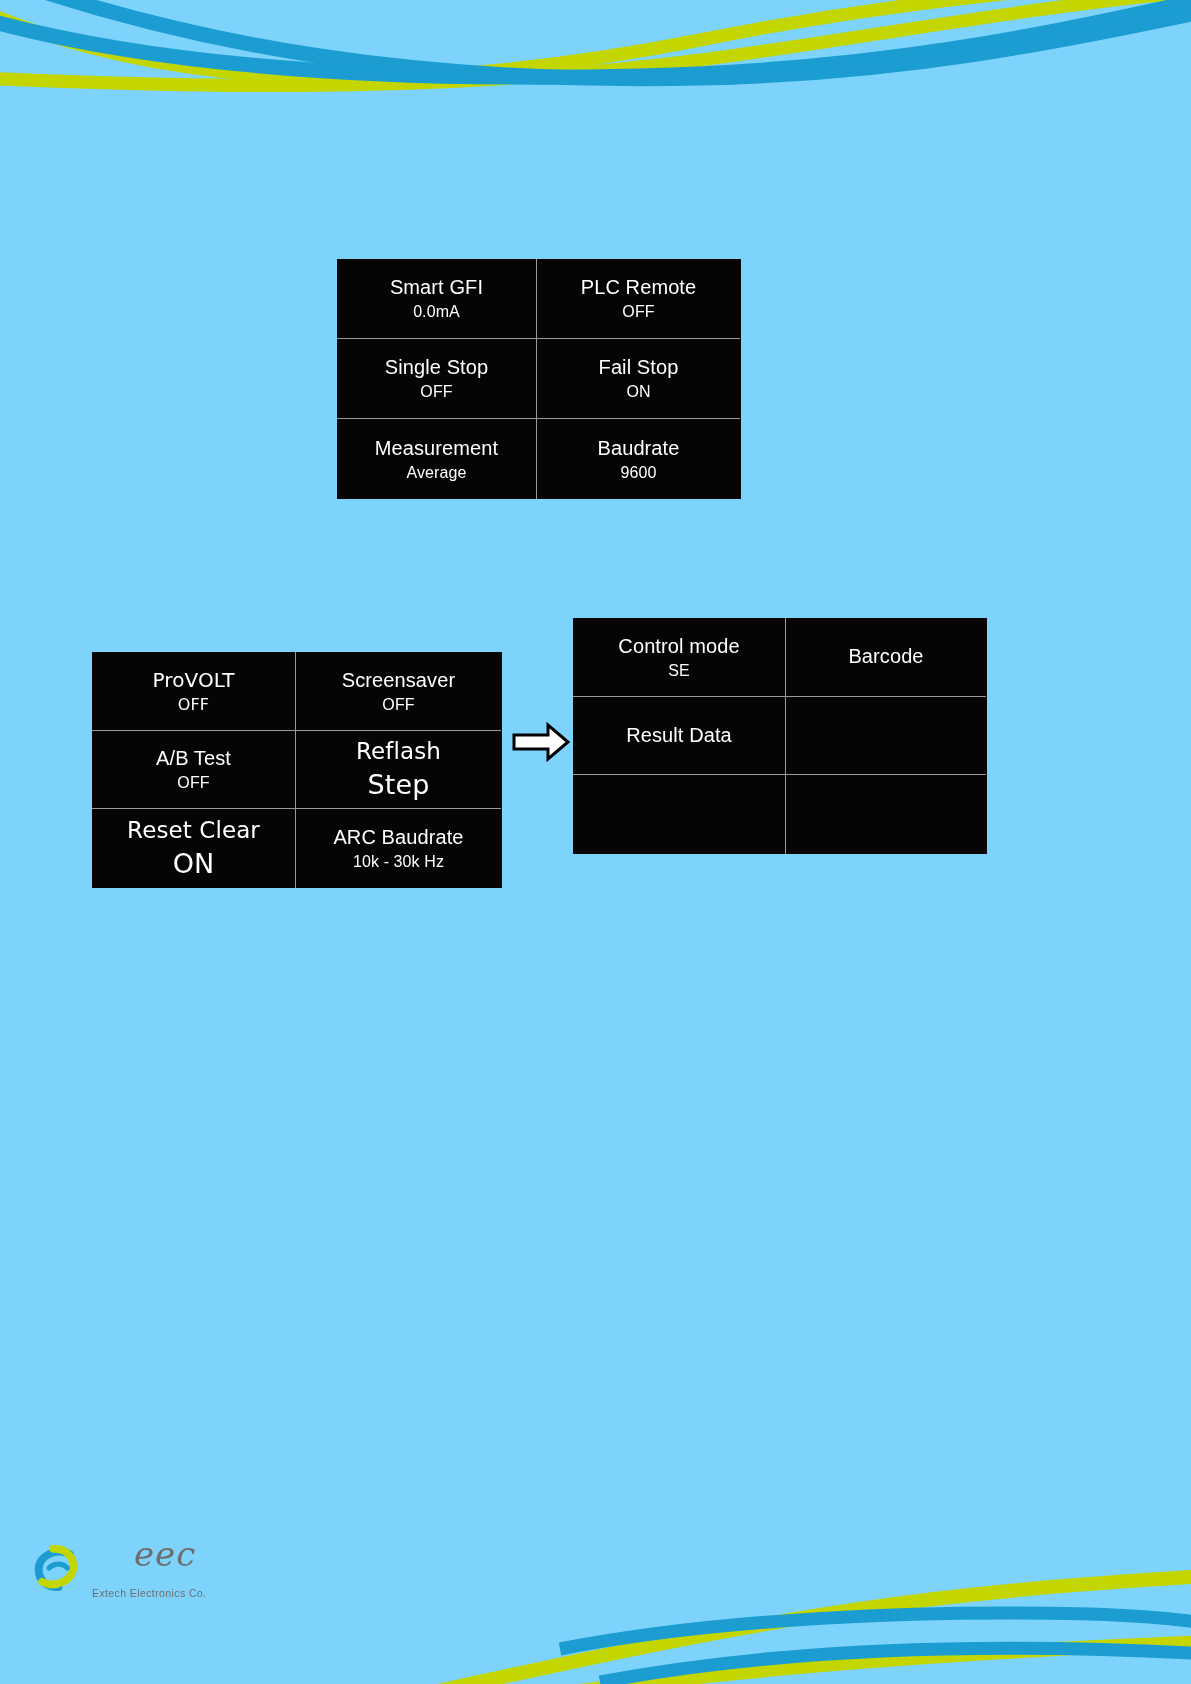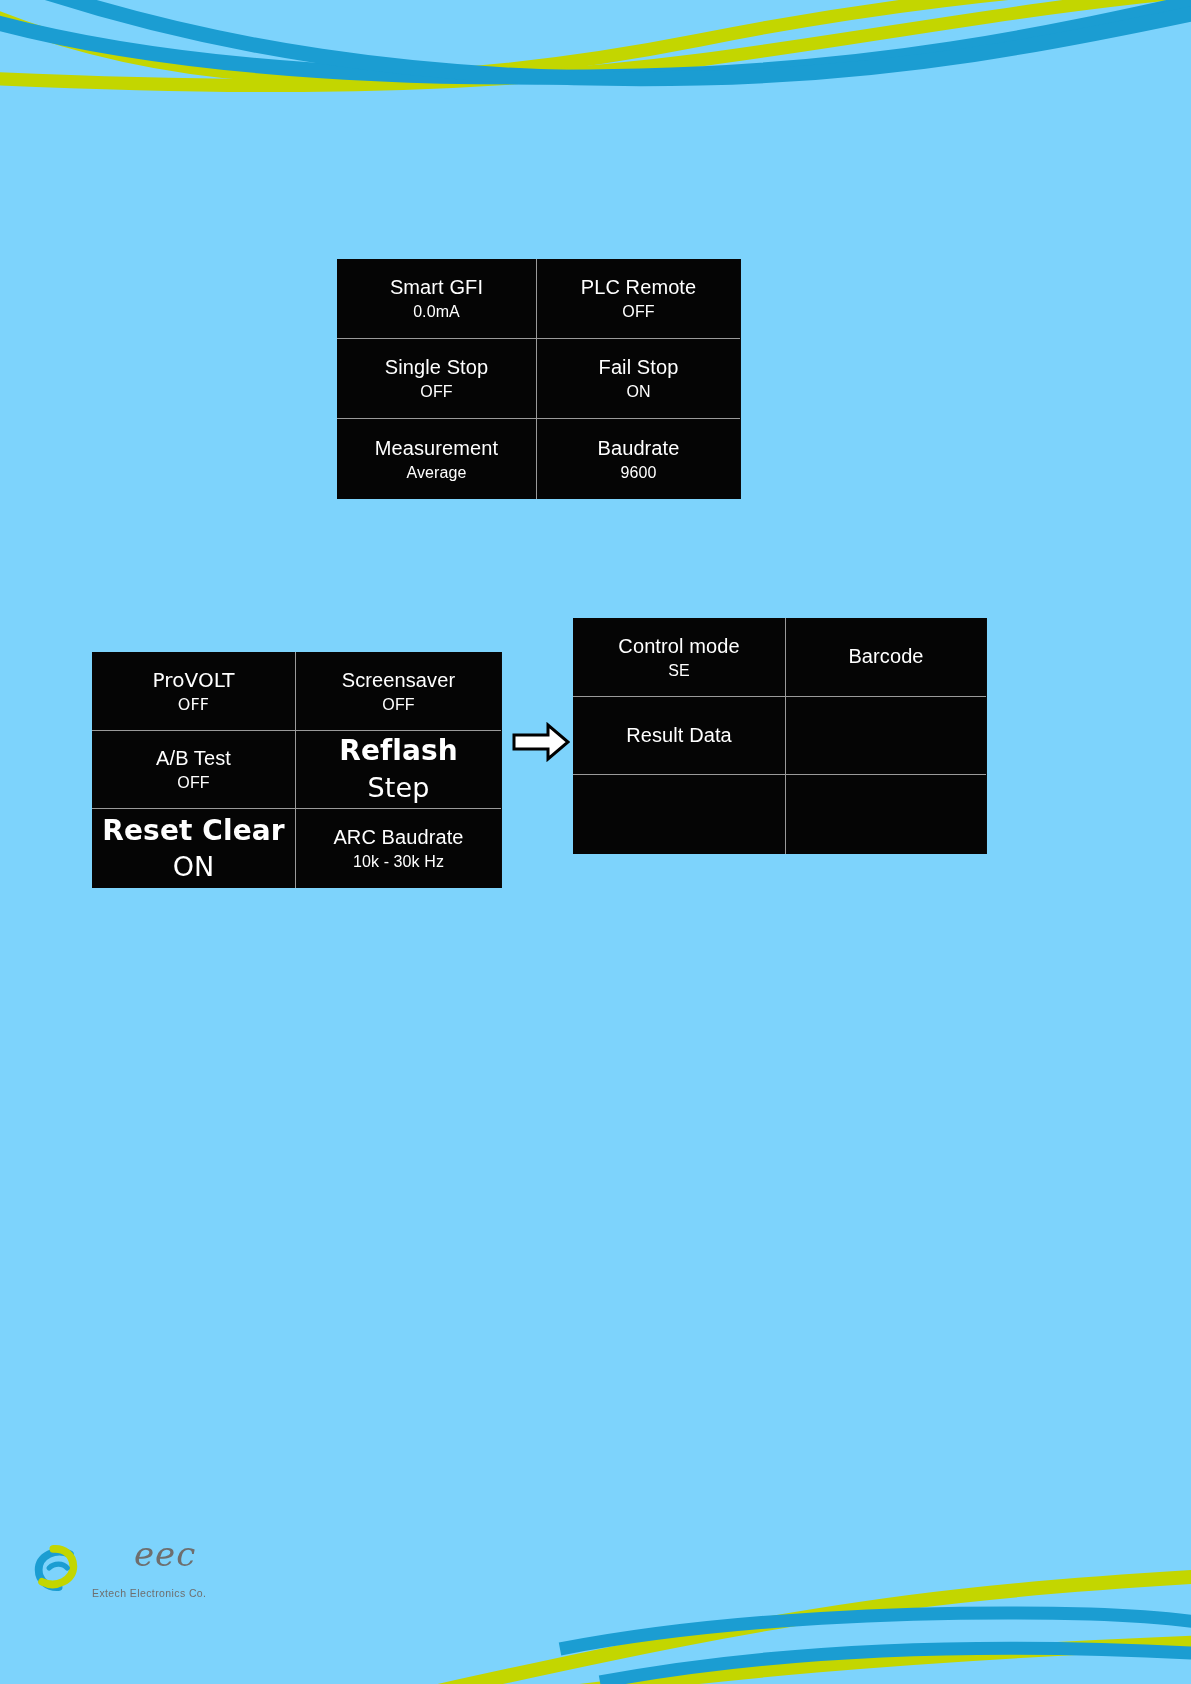--- a/index.html
+++ b/index.html
@@ -64,21 +64,21 @@
   .cell-title {
     font-size: 20px;
     letter-spacing: 0.1px;
     white-space: nowrap;
   }
   .cell-value {
     font-size: 16px;
     letter-spacing: 0.1px;
     white-space: nowrap;
   }
-  .big .cell-title { font-size: 28px; font-weight: bold; }
+  .big .cell-title { font-size: 23px; }
   .big .cell-value { font-size: 27px; }
   .serif-ish .cell-title { font-family: "DejaVu Sans", sans-serif; }
   .serif-ish .cell-value { font-family: "DejaVu Sans", sans-serif; }
 
   
   #panel-settings-1 {
     left: 337px;
     top: 259px;
     width: 404px;
     height: 240px;

